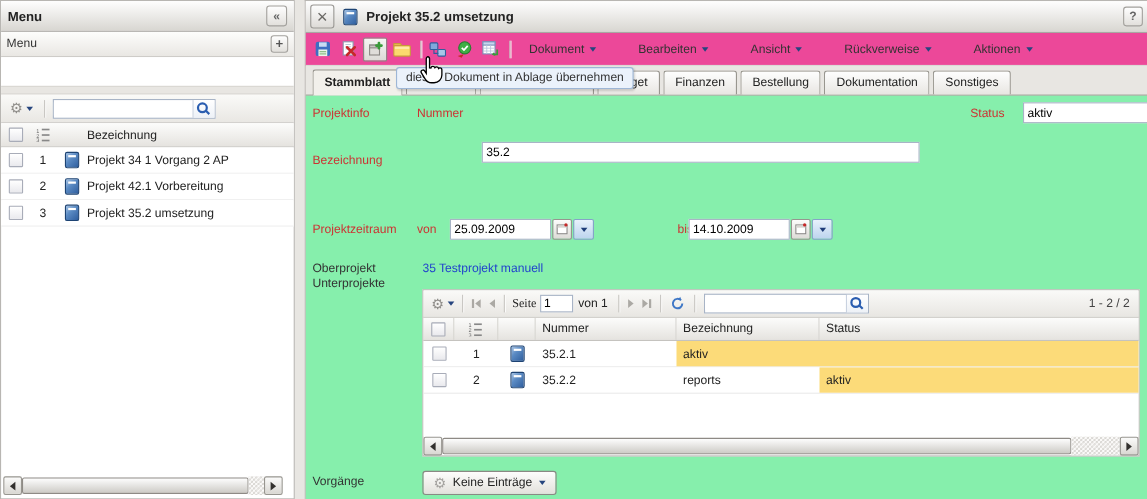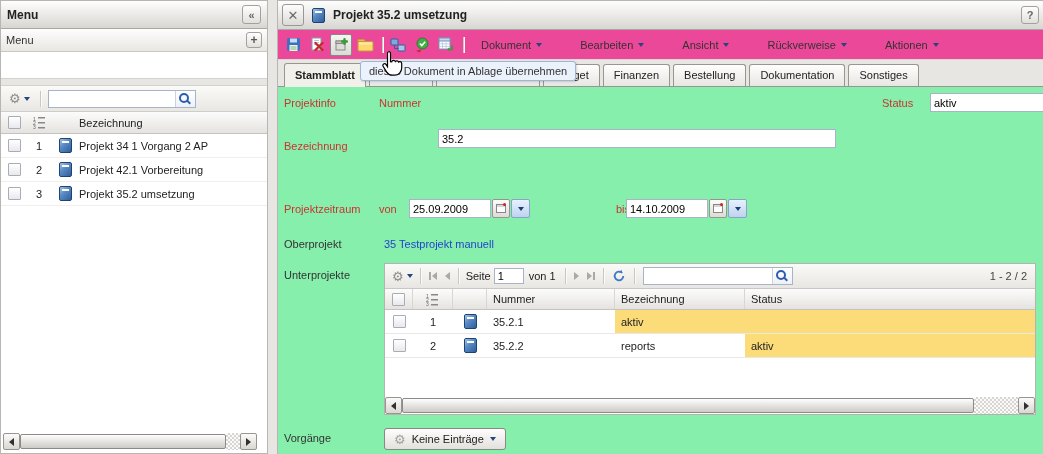--- a/index.html
+++ b/index.html
@@ -172,21 +172,21 @@
     background:#F2F0EB; font-weight:bold;
   }
   .tab.stub1 { width:64px; } .tab.stub2 { width:104px; }
   
   .form { position:absolute; top:86px; left:0; right:0; bottom:0; background:#86efac; }
   .form .lab { position:absolute; white-space:nowrap; }
   .red { color:#CC3333; }
   .dark { color:#333; }
   .link { color:#2244CC; cursor:pointer; }
   .datefield { position:absolute; display:flex; height:19px; }
-  .datefield input { width:82px; height:19px; }
+  .datefield input { width:92px; height:19px; }
   .date-calbtn {
     width:18px; height:19px; margin-left:1px; border:1px solid #97958F; border-radius:2px;
     background:linear-gradient(#FCFCFB,#DDDBD7);
     display:flex; align-items:center; justify-content:center; cursor:pointer;
   }
   .icon-cal { width:10px; height:9px; border:1px solid #8A8886; background:#FFF; position:relative; }
   .icon-cal::before { content:""; position:absolute; left:0; right:0; top:0; height:2px; background:#D8D6D2; }
   .icon-cal::after { content:""; position:absolute; right:-1px; top:-2px; width:3px; height:3px; background:#C62828; border-radius:50%; }
   .date-ddbtn {
     width:19px; height:19px; margin-left:1px; border:1px solid #86A3C9; border-radius:2px;
@@ -457,38 +457,38 @@
           <span class="icon-cal"></span>
         </span>
       <span class="date-ddbtn">
           <span class="caret-down"></span>
         </span>
     </span>
 
     <span class="lab dark" style="left:6px; top:151px;">Oberprojekt</span>
     <span class="lab link" style="left:106px; top:151px;">35 Testprojekt manuell</span>
 
-    <span class="lab dark" style="left:6px; top:182px;">Unterprojekte</span>
+    <span class="lab dark" style="left:6px; top:165px;">Unterprojekte</span>
 
     <div class="subgrid">
       <div class="sg-pager">
         <span class="gear-btn">
           <span class="gear">⚙</span>
           <span class="caret-down"></span>
         </span>
         <span class="tb-sep"></span>
         <span class="pg-btn">
             <span class="pg-bar"></span>
             <span class="pg-tri-l"></span>
           </span>
         <span class="pg-btn">
             <span class="pg-tri-l"></span>
           </span>
         <span class="tb-sep"></span>
-        <span style="padding:0 3px;">Seite</span>
+        <span style="padding:0 3px;font-family:Liberation Serif, serif;">Seite</span>
         <input class="text pg-input" value="1" style="">
         <span style="padding:0 5px;">von 1</span>
         <span class="tb-sep"></span>
         <span class="pg-btn">
             <span class="pg-tri-r"></span>
           </span>
         <span class="pg-btn">
             <span class="pg-tri-r"></span>
             <span class="pg-bar"></span>
           </span>

